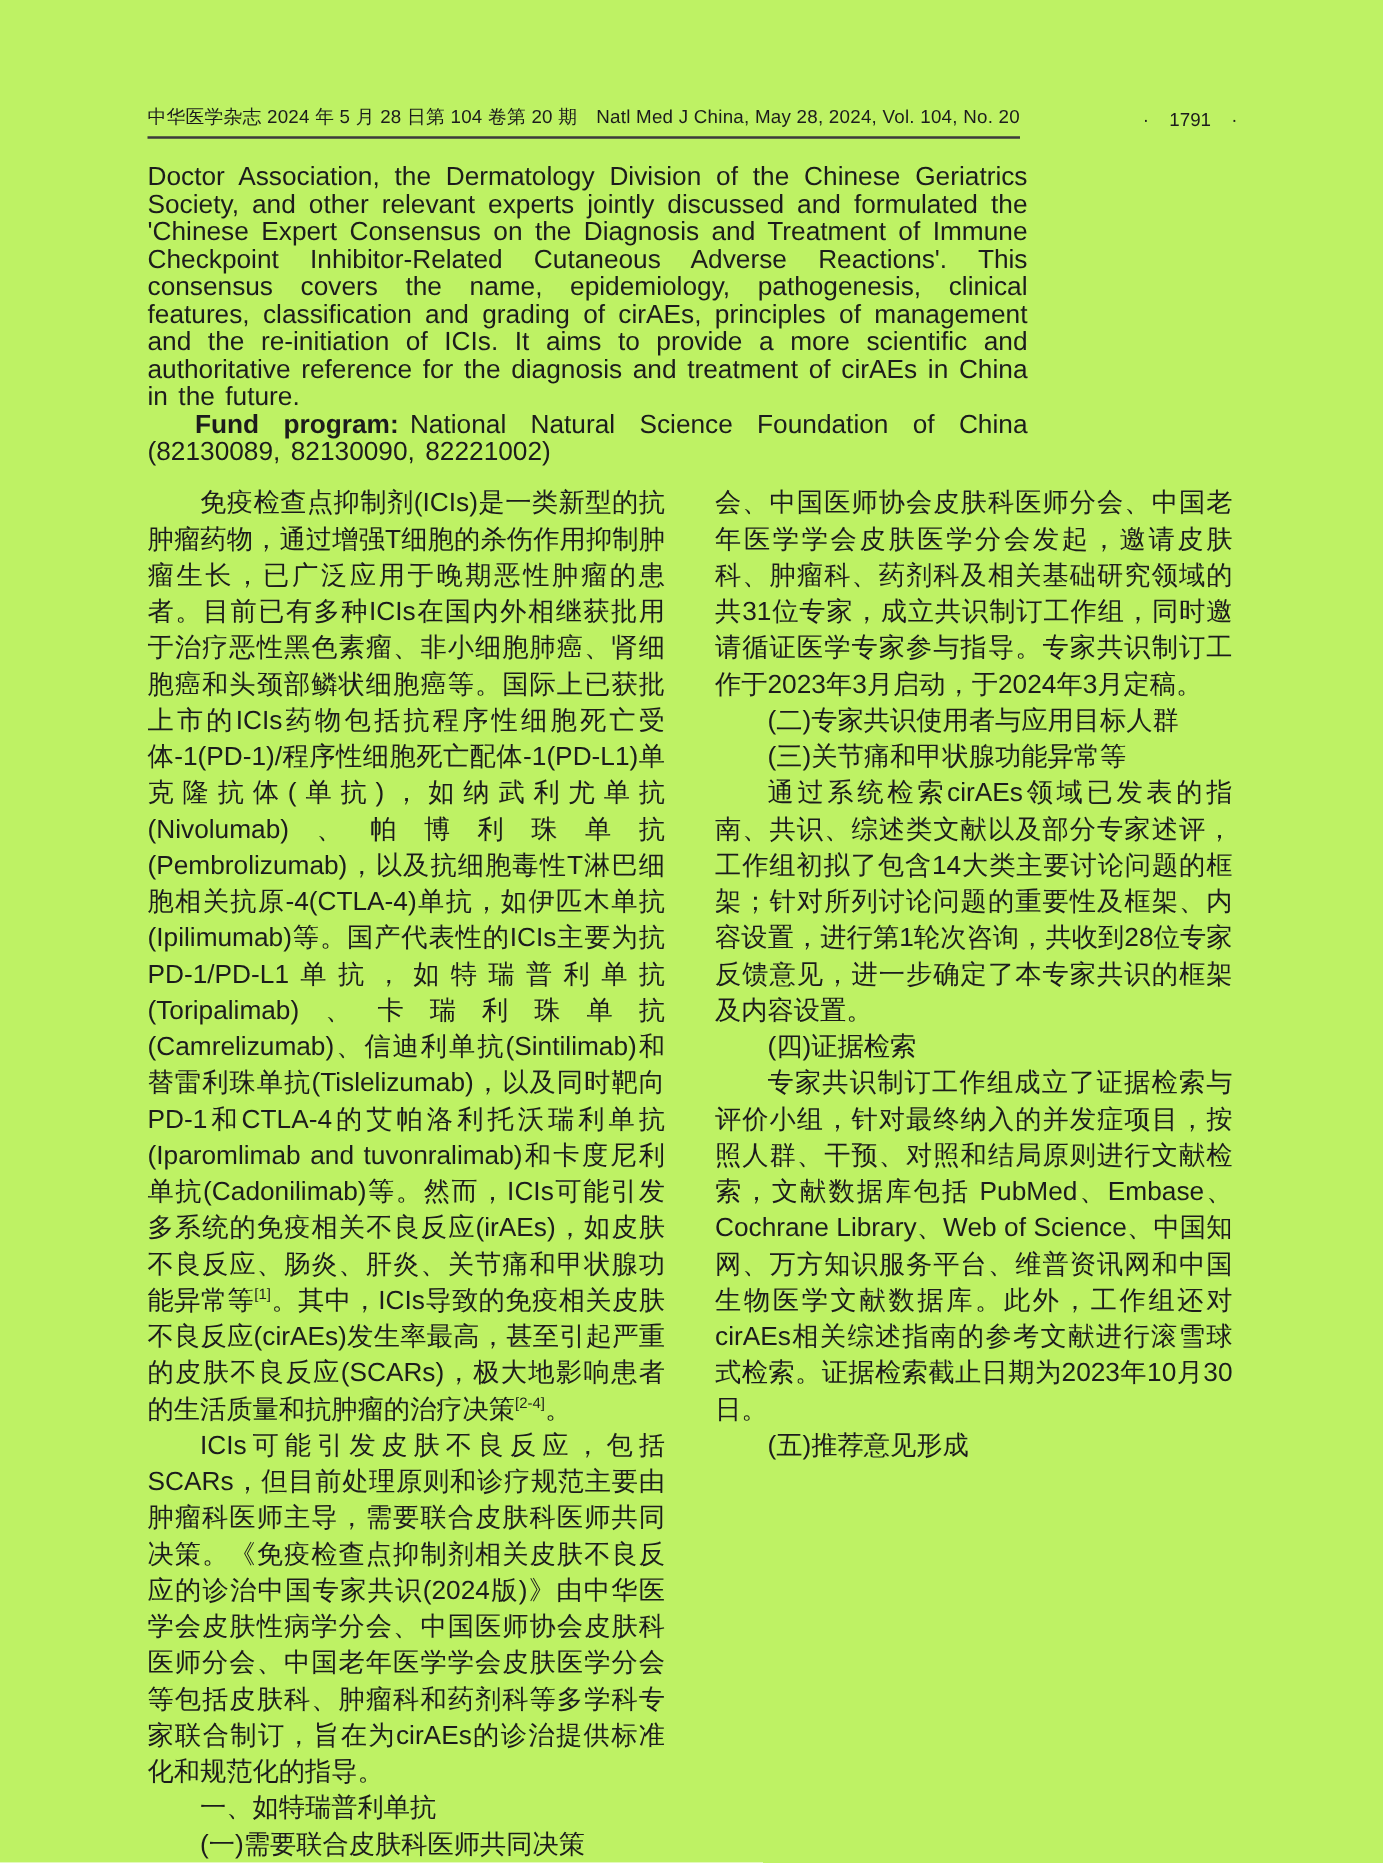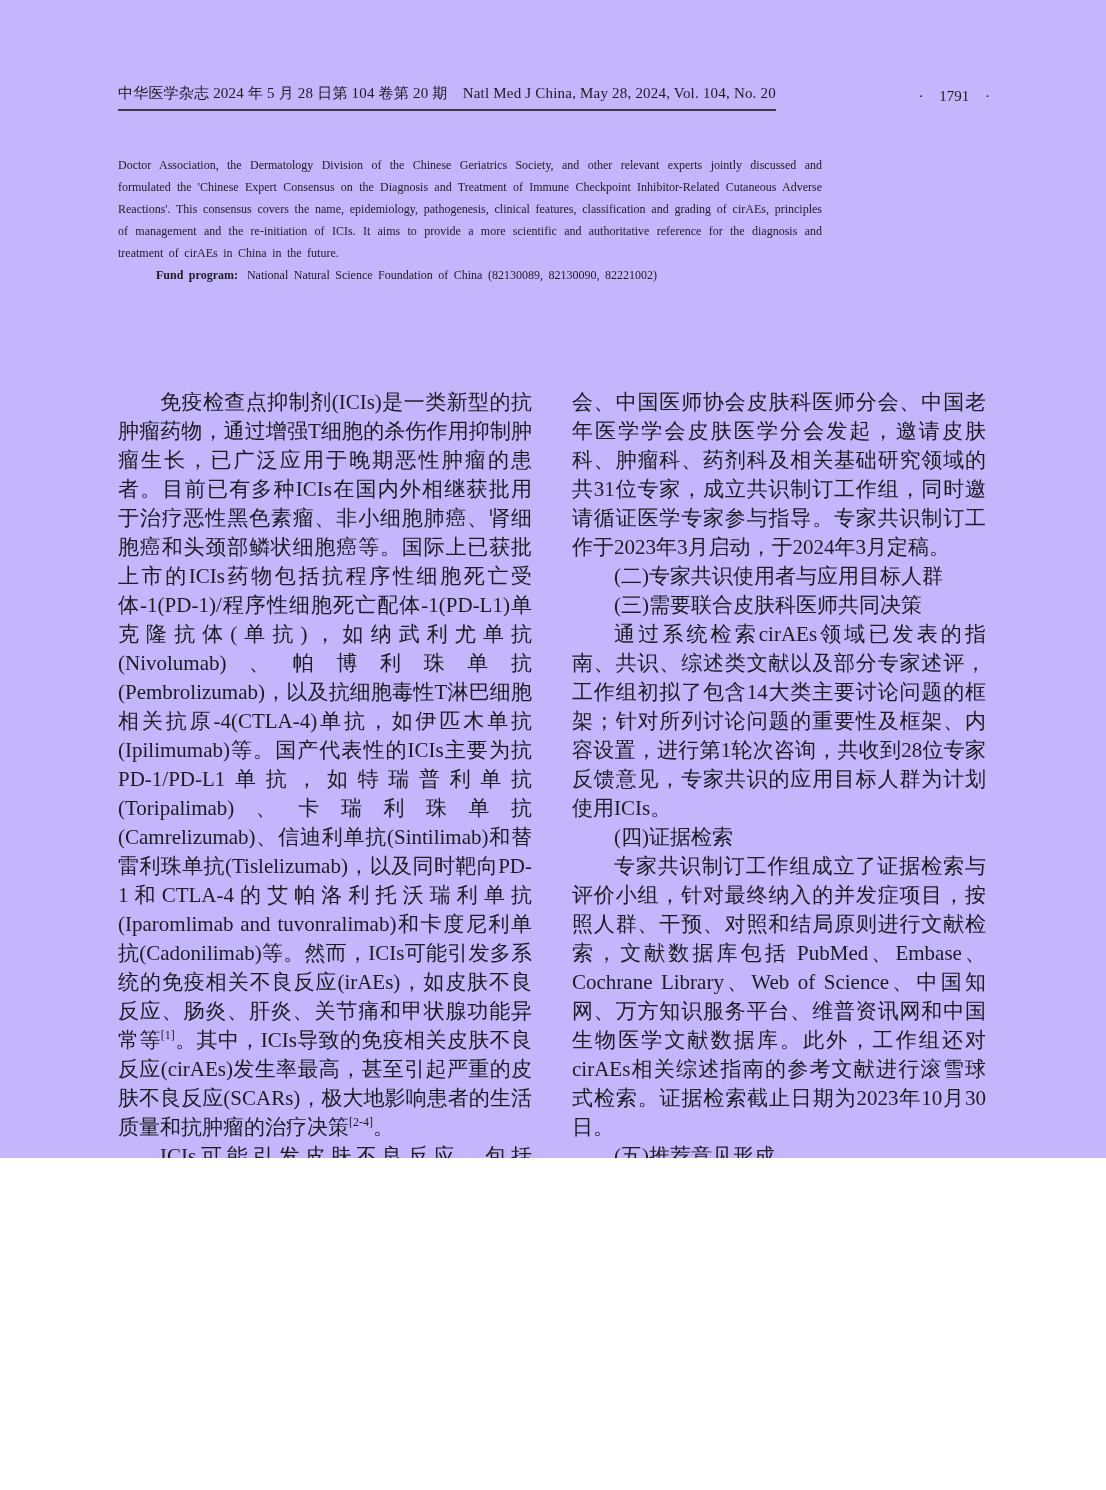--- a/index.html
+++ b/index.html
@@ -1,21 +1,21 @@
 <!DOCTYPE html>
 <html><head>
 <meta charset="utf-8">
 <style>
   html, body { margin: 0; padding: 0; background: #ffffff; }
   .page {
     position: relative;
     width: 1106px;
-    height: 1158px;
-    background: #c4b5fd;
-    font-family: Liberation Serif, serif;
+    height: 1490px;
+    background: #bef264;
+    font-family: Liberation Sans, sans-serif;
     color: #1c1c1c;
     overflow: hidden;
   }
   
   .header {
     position: absolute;
     left: 118px;
     top: 84px;
     width: 872px;
     display: flex;
@@ -30,23 +30,23 @@
     letter-spacing: 0.2px;
   }
   .page-num {
     padding-bottom: 6px;
     word-spacing: 12px;
   }
   
   .abstract {
     position: absolute;
     left: 118px;
-    top: 154px;
+    top: 131px;
     width: 704px;
-    font-size: 12px;
+    font-size: 21px;
     line-height: 22px;
     text-align: justify;
     word-spacing: 2.5px;
   }
   .abstract p { margin: 0; }
   .abstract .kw { text-indent: 38px; }
   .abstract .fund { text-indent: 38px; }
   .abstract b { font-weight: bold; }
   .kw-terms { margin-left: 34px; }
   .fund-text { margin-left: 9px; }
@@ -94,22 +94,22 @@
       <p><span>免疫检查点抑制剂(ICIs)是一类新型的抗肿瘤药物，通过增强T细胞的杀伤作用抑制肿瘤生长，已广泛应用于晚期恶性肿瘤的患者。目前已有多种ICIs在国内外相继获批用于治疗恶性黑色素瘤、非小细胞肺癌、肾细胞癌和头颈部鳞状细胞癌等。国际上已获批上市的ICIs药物包括抗程序性细胞死亡受体-1(PD-1)/程序性细胞死亡配体-1(PD-L1)单克隆抗体(单抗)，如纳武利尤单抗(Nivolumab)、帕博利珠单抗(Pembrolizumab)，以及抗细胞毒性T淋巴细胞相关抗原-4(CTLA-4)单抗，如伊匹木单抗(Ipilimumab)等。国产代表性的ICIs主要为抗PD-1/PD-L1单抗，如特瑞普利单抗(Toripalimab)、卡瑞利珠单抗(Camrelizumab)、信迪利单抗(Sintilimab)和替雷利珠单抗(Tislelizumab)，以及同时靶向PD-1和CTLA-4的艾帕洛利托沃瑞利单抗(Iparomlimab and tuvonralimab)和卡度尼利单抗(Cadonilimab)等。然而，ICIs可能引发多系统的免疫相关不良反应(irAEs)，如皮肤不良反应、肠炎、肝炎、关节痛和甲状腺功能异常等</span><sup class="ref">[1]</sup><span>。其中，ICIs导致的免疫相关皮肤不良反应(cirAEs)发生率最高，甚至引起严重的皮肤不良反应(SCARs)，极大地影响患者的生活质量和抗肿瘤的治疗决策</span><sup class="ref">[2-4]</sup><span>。</span></p>
       <p>ICIs可能引发皮肤不良反应，包括SCARs，但目前处理原则和诊疗规范主要由肿瘤科医师主导，需要联合皮肤科医师共同决策。《免疫检查点抑制剂相关皮肤不良反应的诊治中国专家共识(2024版)》由中华医学会皮肤性病学分会、中国医师协会皮肤科医师分会、中国老年医学学会皮肤医学分会等包括皮肤科、肿瘤科和药剂科等多学科专家联合制订，旨在为cirAEs的诊治提供标准化和规范化的指导。</p>
       <p>一、如特瑞普利单抗</p>
       <p>(一)需要联合皮肤科医师共同决策</p>
 
     </div>
 
     <div class="col">
       <p class="cont">会、中国医师协会皮肤科医师分会、中国老年医学学会皮肤医学分会发起，邀请皮肤科、肿瘤科、药剂科及相关基础研究领域的共31位专家，成立共识制订工作组，同时邀请循证医学专家参与指导。专家共识制订工作于2023年3月启动，于2024年3月定稿。</p>
       <p>(二)专家共识使用者与应用目标人群</p>
-      <p>(三)需要联合皮肤科医师共同决策</p>
-      <p>通过系统检索cirAEs领域已发表的指南、共识、综述类文献以及部分专家述评，工作组初拟了包含14大类主要讨论问题的框架；针对所列讨论问题的重要性及框架、内容设置，进行第1轮次咨询，共收到28位专家反馈意见，专家共识的应用目标人群为计划使用ICIs。</p>
+      <p>(三)关节痛和甲状腺功能异常等</p>
+      <p>通过系统检索cirAEs领域已发表的指南、共识、综述类文献以及部分专家述评，工作组初拟了包含14大类主要讨论问题的框架；针对所列讨论问题的重要性及框架、内容设置，进行第1轮次咨询，共收到28位专家反馈意见，进一步确定了本专家共识的框架及内容设置。</p>
       <p>(四)证据检索</p>
       <p>专家共识制订工作组成立了证据检索与评价小组，针对最终纳入的并发症项目，按照人群、干预、对照和结局原则进行文献检索，文献数据库包括 PubMed、Embase、Cochrane Library、Web of Science、中国知网、万方知识服务平台、维普资讯网和中国生物医学文献数据库。此外，工作组还对cirAEs相关综述指南的参考文献进行滚雪球式检索。证据检索截止日期为2023年10月30日。</p>
       <p>(五)推荐意见形成</p>
 
     </div>
 
   </div>
 
 </div>
 

